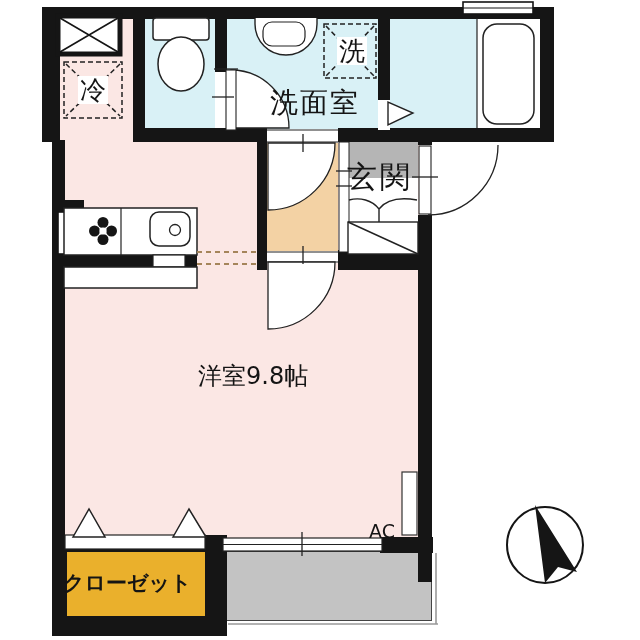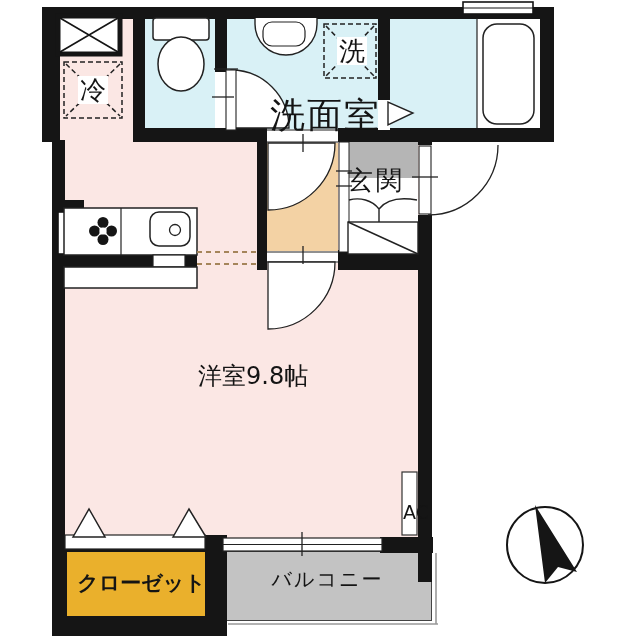--- a/index.html
+++ b/index.html
@@ -1,20 +1,20 @@
 <!DOCTYPE html>
 <html><head>
 <meta charset="utf-8">
 <style>
   html,body{margin:0;padding:0;background:#fff;}
   #canvas{position:relative;width:640px;height:640px;background:#ffffff;overflow:hidden;
           font-family:"DejaVu Sans",sans-serif;}
   .floor{position:absolute;}
   .lbl{position:absolute;color:#141414;white-space:nowrap;line-height:1;z-index:30;}
-  .lbl.center{text-align:center;}
+  .lbl.center{text-align:left;}
   svg.overlay{position:absolute;left:0;top:0;z-index:20;}
   .patch{background:#ffffff;padding:1px 2px;}
 </style>
 </head>
 <body>
 
 <div id="canvas">
 
   <div class="floor" style="left:64px;top:140px;width:356px;height:398px;background:#fbe7e4;"></div>
   <div class="floor" style="left:56px;top:18px;width:78px;height:126px;background:#fbe7e4;"></div>
@@ -167,21 +167,20 @@
       <line x1="336" y1="186" x2="352" y2="186"></line>
     </g>
 
     <g>
       <circle cx="545" cy="545" r="38" fill="#ffffff" stroke="#151515" stroke-width="2"></circle>
       <path d="M535,505 L577,572 L558,567 L545,583 Z" fill="#151515"></path>
     </g>
   </svg>
 
   <div class="lbl" style="left:198px;top:364px;font-size:24px;">洋室9.8帖</div>
-  <div class="lbl" style="left:270px;top:98px;font-size:35px;letter-spacing:2px;text-align:center;">洗面室</div>
-  <div class="lbl" style="left:347px;top:168px;font-size:26px;letter-spacing:3px;font-family:Liberation Serif, serif;">玄関</div>
+  <div class="lbl" style="left:270px;top:89px;font-size:28px;letter-spacing:2px;text-align:center;">洗面室</div>
+  <div class="lbl" style="left:347px;top:162px;font-size:30px;letter-spacing:3px;">玄関</div>
   <div class="lbl patch" style="left:78px;top:76px;font-size:26px;">冷</div>
   <div class="lbl patch" style="left:337px;top:37px;font-size:26px;">洗</div>
-  <div class="lbl" style="left:369px;top:503px;font-size:19px;margin-left:34px;">AC</div>
+  <div class="lbl" style="left:369px;top:522px;font-size:19px;">AC</div>
   <div class="lbl center" style="left:63px;top:573px;width:157px;font-size:21px;font-weight:bold;">クローゼット</div>
-  <div class="lbl center" style="left:225px;top:569px;width:205px;font-size:20px;letter-spacing:2px;">バルコニー</div>
 
 </div>
 
 </body></html>

